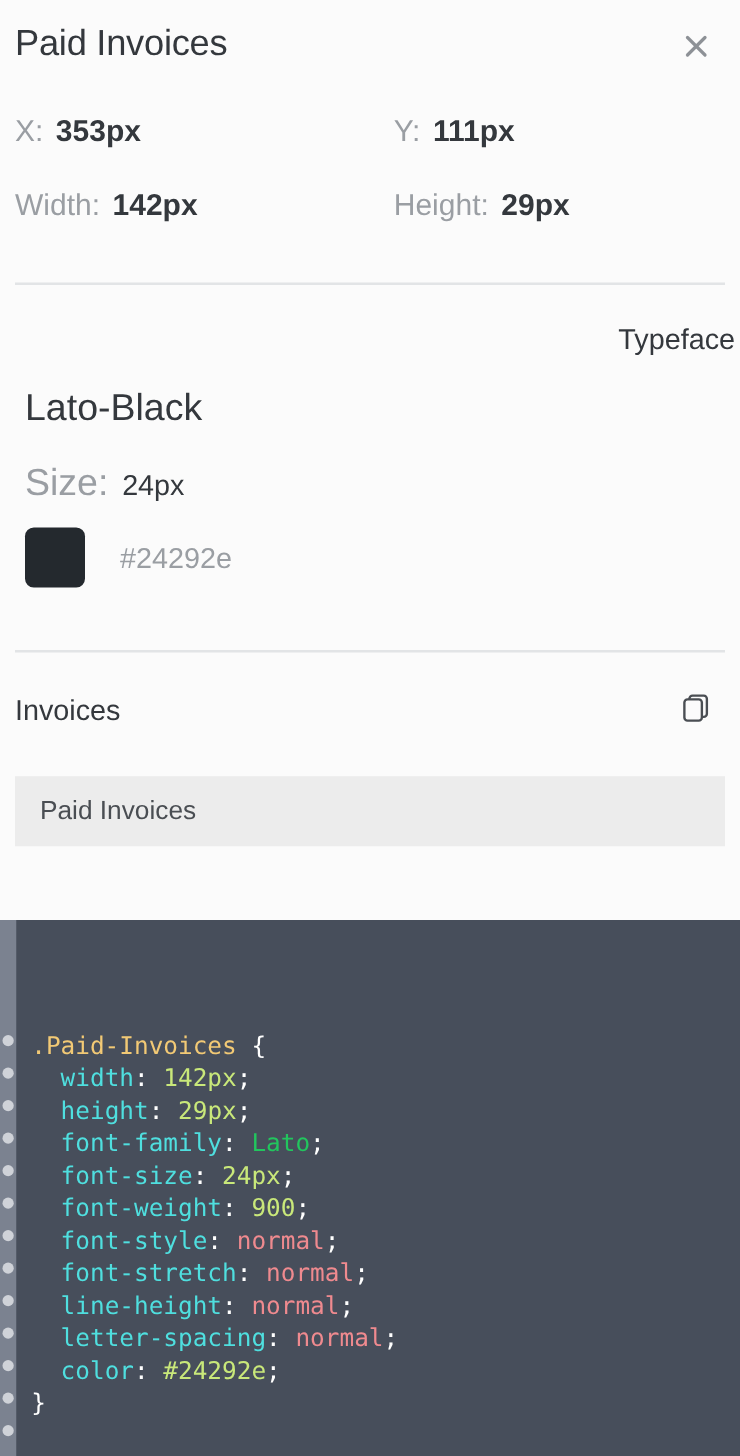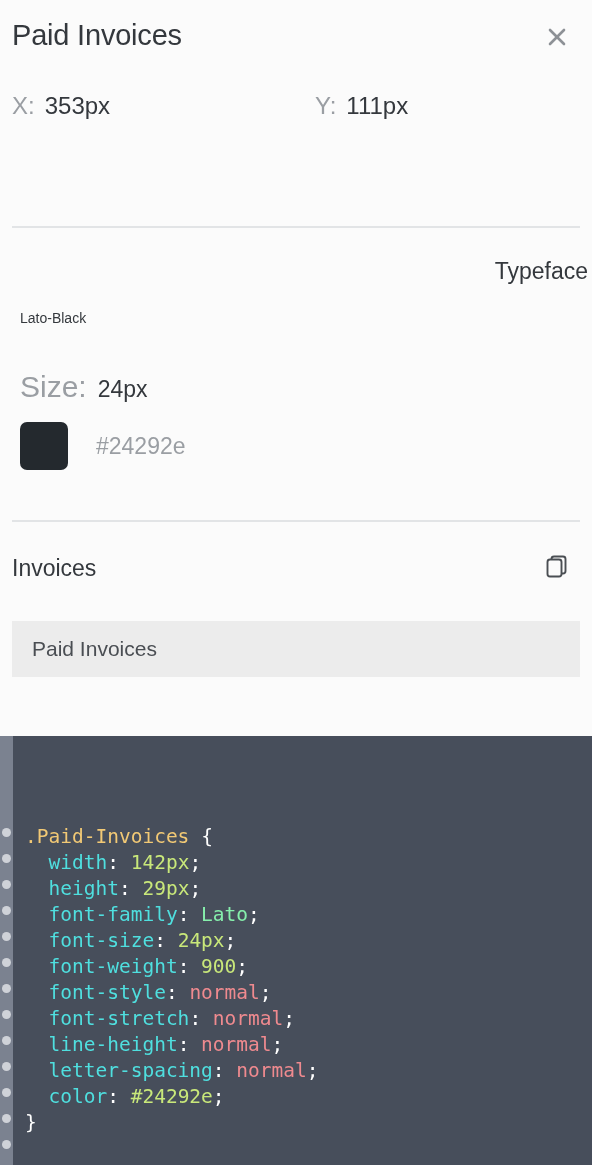--- a/index.html
+++ b/index.html
@@ -28,33 +28,33 @@
   .close-btn svg { display:block; }
 
   .metrics { position:absolute; left:12px; top:92px; width:568px; height:110px; }
   .metric-row { position:absolute; left:0; width:568px; height:48px; }
   .metric-row.r1 { top:0; }
   .metric-row.r2 { top:59px; }
   .metric-cell { position:absolute; top:0; display:flex; align-items:baseline; white-space:nowrap; }
   .metric-cell.c1 { left:0; }
   .metric-cell.c2 { left:303px; }
   .metric-label { font-size:24px; color:#9a9ea3; font-weight:400; }
-  .metric-value { font-size:24px; color:#34383d; font-weight:400; margin-left:10px; }
+  .metric-value { font-size:24px; color:#34383d; font-weight:700; margin-left:10px; }
 
   .divider { position:absolute; left:12px; width:568px; height:2px; background:#e2e4e6; }
   .divider.d1 { top:226px; }
   .divider.d2 { top:520px; }
 
   .sec-typeface { position:absolute; left:20px; top:252px; width:568px;text-align:right; }
   .sec-head {
     font-size:23px; color:#34383d; font-weight:400; line-height:38px; white-space:nowrap;
   }
   .typeface-name {
     position:absolute; left:0; top:58px;
-    font-size:14px; color:#34383d; font-weight:400; white-space:nowrap;
+    font-size:30px; color:#34383d; font-weight:400; white-space:nowrap;
   }
   .size-row {
     position:absolute; left:0; top:118px;
     display:flex; align-items:baseline; white-space:nowrap;
   }
   .size-label { font-size:30px; color:#9a9ea3; }
   .size-value { font-size:23px; color:#34383d; margin-left:11px; }
 
   .color-row { position:absolute; left:0; top:170px; display:flex; align-items:center; }
   .color-swatch {
@@ -105,21 +105,21 @@
     font-family:"DejaVu Sans Mono", monospace;
     font-size:19.5px; line-height:26px; white-space:pre;
     padding-left:12px;
   }
   .code .ln { display:block; height:26px; }
   .tok-sel   { color:#f2c975; }
   .tok-brace { color:#ffffff; }
   .tok-prop  { color:#4fdfdf; }
   .tok-punc  { color:#ffffff; }
   .tok-num   { color:#c9e87a; }
-  .tok-word  { color:#86efac; }
+  .tok-word  { color:#22c55e; }
   .tok-kw    { color:#ef8a8f; }
 </style>
 </head>
 <body>
 
 <div class="panel">
 
   <div class="inspector">
 
     <div class="hdr">
@@ -136,20 +136,30 @@
 
     <div class="metrics">
       <div class="metric-row r1">
         <div class="metric-cell c1">
           <span class="metric-label">X:</span>
           <span class="metric-value">353px</span>
         </div>
         <div class="metric-cell c2">
           <span class="metric-label">Y:</span>
           <span class="metric-value">111px</span>
+        </div>
+      </div>
+      <div class="metric-row r2">
+        <div class="metric-cell c1">
+          <span class="metric-label">Width:</span>
+          <span class="metric-value">142px</span>
+        </div>
+        <div class="metric-cell c2">
+          <span class="metric-label">Height:</span>
+          <span class="metric-value">29px</span>
         </div>
       </div>
     </div>
 
     <div class="divider d1"></div>
 
     <div class="sec-typeface">
       <div class="sec-head">Typeface</div>
       <div class="typeface-name">Lato-Black</div>
       <div class="size-row">

